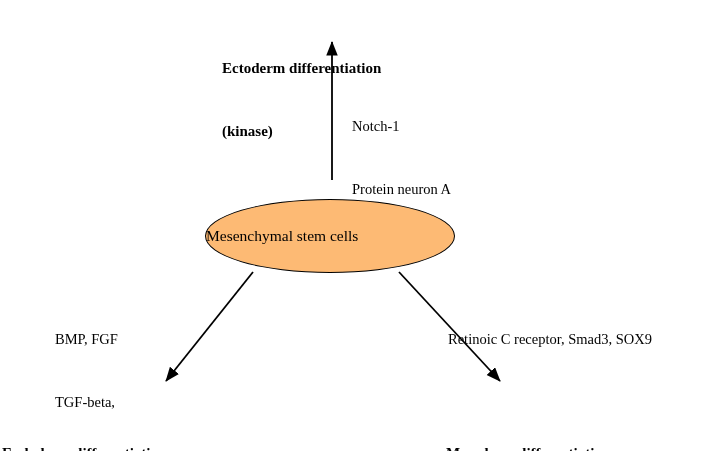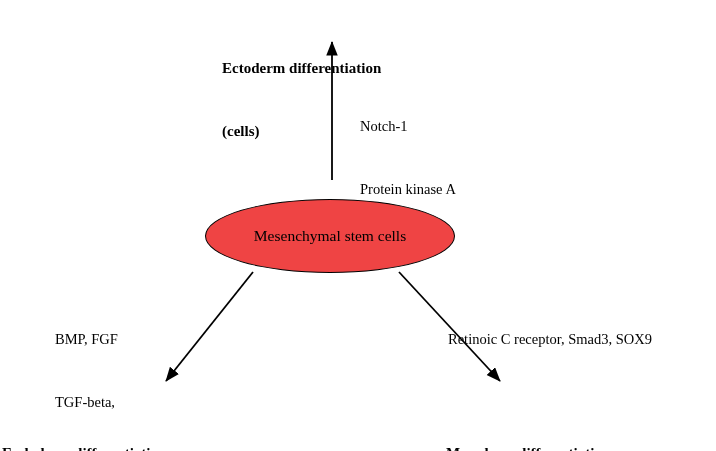--- a/index.html
+++ b/index.html
@@ -32,43 +32,42 @@
     font-family: "Liberation Serif", serif;
     font-weight: normal;
     font-size: 14.5px;
     line-height: 21px;
     white-space: pre;
   }
   .center-node {
     position: absolute;
     display: flex;
     align-items: center;
-    justify-content: center;
     border: 1.6px solid #000000;
     border-radius: 50%;
     box-sizing: border-box;
-    background: #ef4444;
+    background: #fdba74;
   }
   .center-node span {
     font-family: "Liberation Serif", serif;
     font-weight: normal;
     font-size: 15.5px;
     white-space: pre;
   }
   svg.arrows {
     position: absolute;
     left: 0;
     top: 0;
     width: 716px;
     height: 451px;
   }
   .lbl-top-node   { left: 222px; top: 16px; }
   .lbl-left-node  { left: 2px;   top: 401px; }
   .lbl-right-node { left: 446px; top: 401px; }
-  .lbl-up-edge    { left: 360px; top: 74px; }
+  .lbl-up-edge    { left: 352px; top: 74px; }
   .lbl-left-edge  { left: 55px;  top: 287px; }
   .lbl-right-edge { left: 448px; top: 287px; }
 </style>
 </head>
 <body>
 
 <div id="canvas">
 
   <svg class="arrows" viewBox="0 0 716 451" xmlns="http://www.w3.org/2000/svg">
     <defs>
@@ -80,36 +79,36 @@
     <line x1="253" y1="272" x2="166" y2="381" stroke="#000000" stroke-width="1.8" marker-end="url(#arrowhead)"></line>
     <line x1="399" y1="272" x2="500" y2="381" stroke="#000000" stroke-width="1.8" marker-end="url(#arrowhead)"></line>
   </svg>
 
   <div class="center-node" style="left:205px; top:199px; width:250px; height:74px;">
     <span>Mesenchymal stem cells</span>
   </div>
 
   <div class="node-label lbl-top-node">
     <div>Ectoderm differentiation</div>
-    <div>(cells)</div>
+    <div>(kinase)</div>
   </div>
 
   <div class="node-label lbl-left-node">
     <div>Endoderm differentiation</div>
     
   </div>
 
   <div class="node-label lbl-right-node">
     <div>Mesoderm differentiation</div>
     
   </div>
 
   <div class="edge-label lbl-up-edge">
     <div>Notch-1</div>
-    <div>Protein kinase A</div>
+    <div>Protein neuron A</div>
   </div>
 
   <div class="edge-label lbl-left-edge">
     <div>BMP, FGF</div>
     <div>TGF-beta,</div>
   </div>
 
   <div class="edge-label lbl-right-edge">
     <div>Retinoic C receptor, Smad3, SOX9</div>
   </div>

